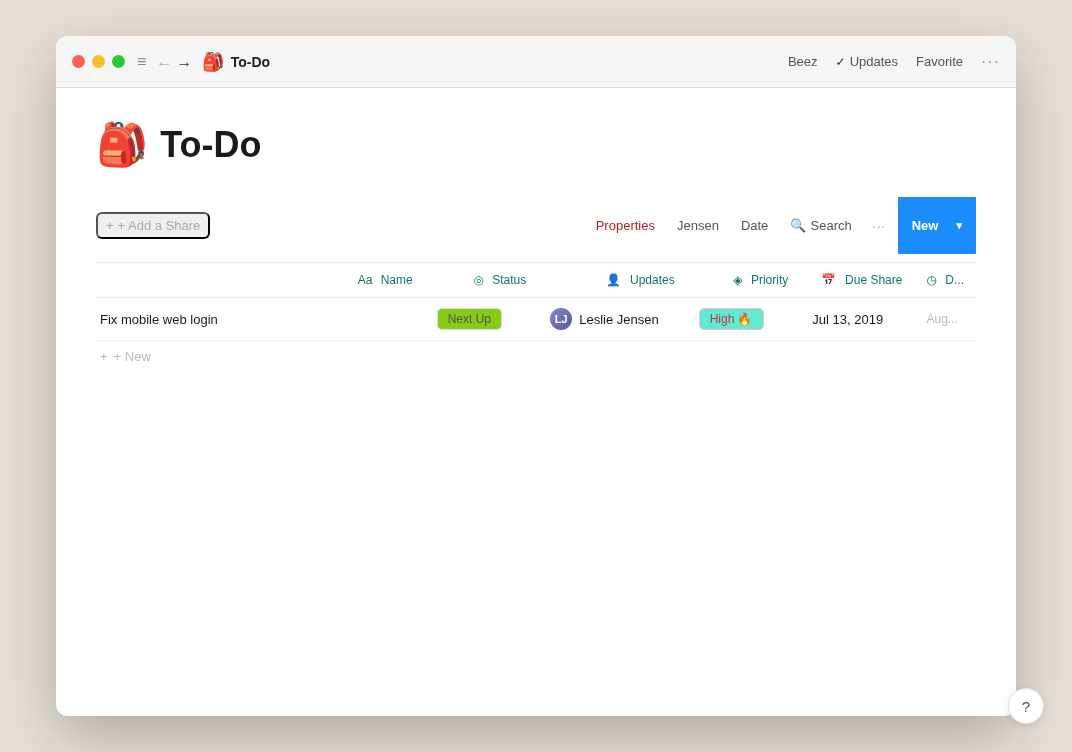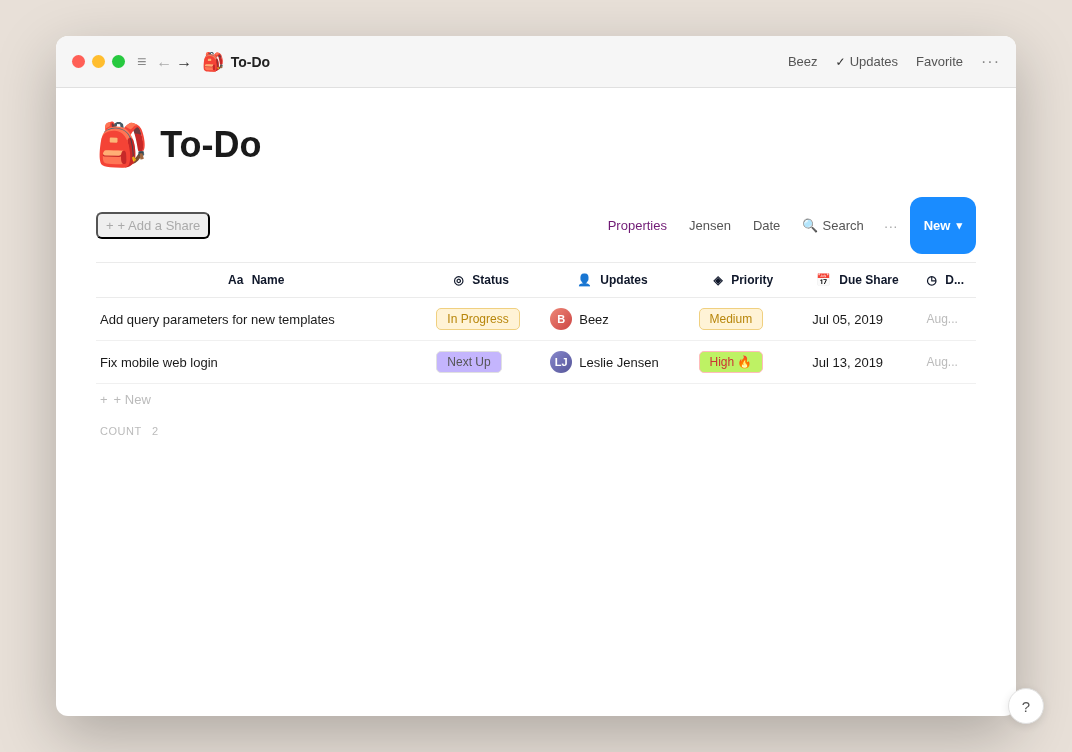--- a/index.html
+++ b/index.html
@@ -160,47 +160,47 @@
       color: #555;
       cursor: pointer;
       padding: 4px 8px;
       border-radius: 6px;
     }
     .search-icon-small { font-size: 13px; color: #888; }
     .new-btn {
       background: #1a8cff;
       color: #fff;
       border: none;
-      border-radius: 12px;
+      border-radius: 1px;
       font-size: 13px;
       font-weight: 600;
       padding: 21px 14px;
       cursor: pointer;
       display: flex;
       align-items: center;
-      gap: 6px;
+      gap: 18px;
     }
     .new-btn .chevron { font-size: 11px; }
     
     .table-wrap {
       margin-top: 0;
       overflow-x: auto;
     }
     table {
       width: 100%;
       border-collapse: collapse;
       font-size: 13px;
     }
     thead tr {
       border-bottom: 1px solid #ebebeb;
     }
     thead th {
-      text-align: center;
-      font-weight: 700;
-      color: #0f172a;
+      text-align: right;
+      font-weight: 400;
+      color: #0f766e;
       font-size: 12px;
       padding: 10px 12px;
       white-space: nowrap;
     }
     thead th:first-child { padding-left: 4px; }
     .th-icon { margin-right: 5px; font-size: 12px; }
     tbody tr {
       border-bottom: 1px solid #f0f0f0;
     }
     tbody td {
@@ -218,31 +218,31 @@
       border-radius: 5px;
       font-size: 12px;
       font-weight: 500;
     }
     .badge-inprogress {
       background: #fff3d6;
       color: #b8860b;
       border: 1px solid #f0d080;
     }
     .badge-nextup {
-      background: #c4b5fd;
+      background: #84cc16;
       color: #555;
       border: 1px solid #e0e0e0;
     }
     .badge-medium {
       background: #fff3d6;
       color: #b8860b;
       border: 1px solid #f0d080;
     }
     .badge-high {
-      background: #bef264;
+      background: #5eead4;
       color: #cc3333;
       border: 1px solid #ffbbbb;
     }
     .assignee-cell {
       display: flex;
       align-items: center;
       gap: 7px;
     }
     .avatar {
       width: 22px;
@@ -286,21 +286,21 @@
       background: #fff;
       border: 1px solid #e0e0e0;
       box-shadow: 0 2px 8px rgba(0,0,0,0.1);
       display: flex;
       align-items: center;
       justify-content: center;
       font-size: 15px;
       color: #555;
       cursor: pointer;
     }
-    .properties-btn { color: #701a75; }
+    .properties-btn { color: #b91c1c; }
   </style>
 </head>
 <body>
 
 <div class="window">
 
   <div class="titlebar">
     <div class="traffic-lights">
       <div class="traffic-light tl-red"></div>
       <div class="traffic-light tl-yellow"></div>
@@ -378,37 +378,20 @@
               <span>Due Share</span>
             </th>
             <th style="width:6%">
               <span class="th-icon">◷</span>
               <span>D...</span>
             </th>
           </tr>
         </thead>
         <tbody>
 
-          <tr>
-            <td>Add query parameters for new templates</td>
-            <td>
-              <span class="badge badge-inprogress">In Progress</span>
-            </td>
-            <td>
-              <div class="assignee-cell">
-                <div class="avatar avatar-beez">B</div>
-                <span>Beez</span>
-              </div>
-            </td>
-            <td>
-              <span class="badge badge-medium">Medium</span>
-            </td>
-            <td>Jul 05, 2019</td>
-            <td style="color:#bbb; font-size:12px">Aug...</td>
-          </tr>
 
           <tr>
             <td>Fix mobile web login</td>
             <td>
               <span class="badge badge-nextup">Next Up</span>
             </td>
             <td>
               <div class="assignee-cell">
                 <div class="avatar avatar-leslie">LJ</div>
                 <span>Leslie Jensen</span>
@@ -421,24 +404,19 @@
             <td style="color:#bbb; font-size:12px">Aug...</td>
           </tr>
         </tbody>
       </table>
 
       <div class="new-row-btn">
         <span>+</span>
         <span>+ New</span>
       </div>
 
-      <div class="count-row">
-        <span>COUNT</span>
-        &nbsp;
-        <span>2</span>
-      </div>
     </div>
   </div>
 </div>
 
 <div class="help-btn">
   <span>?</span>
 </div>
 
 </body></html>

